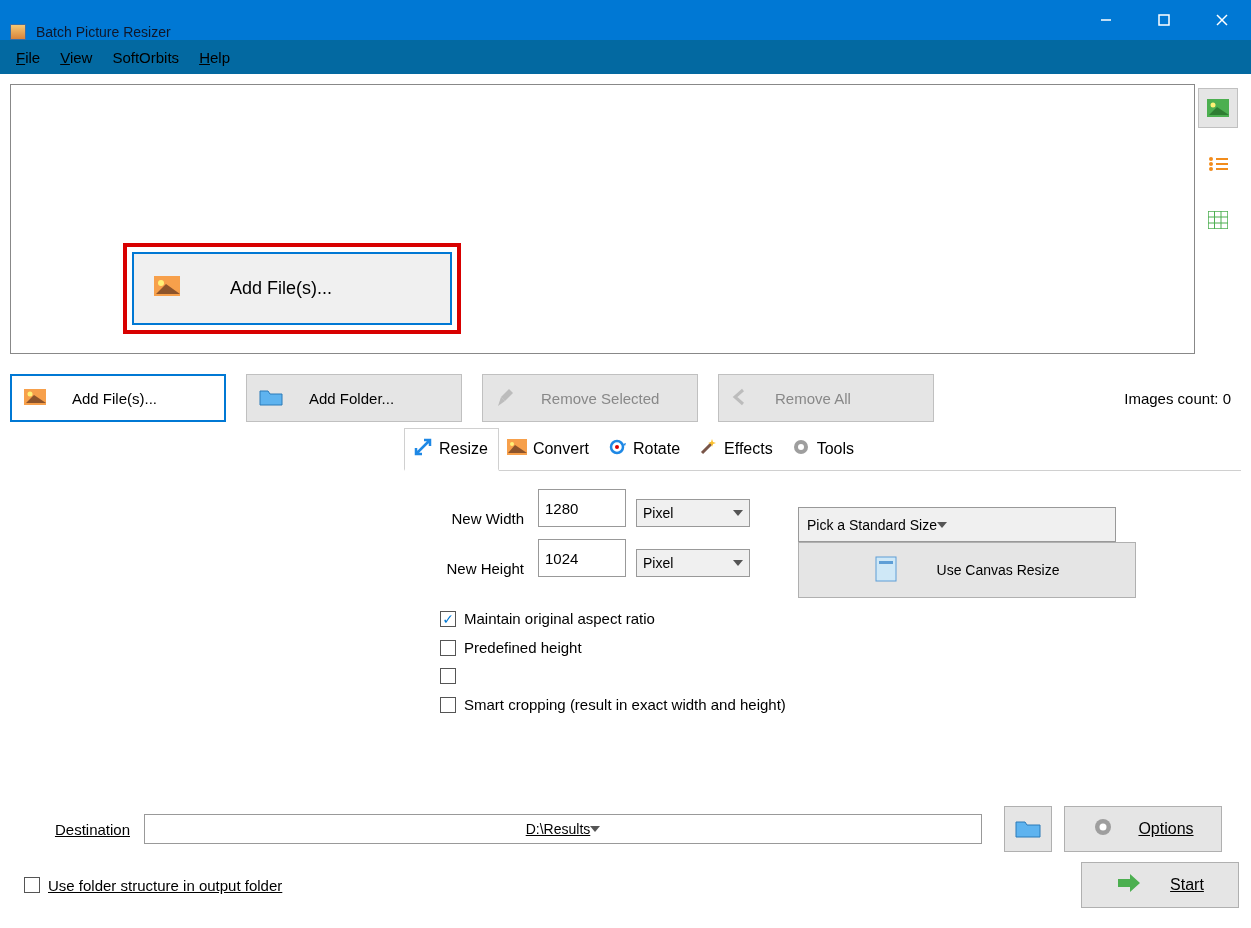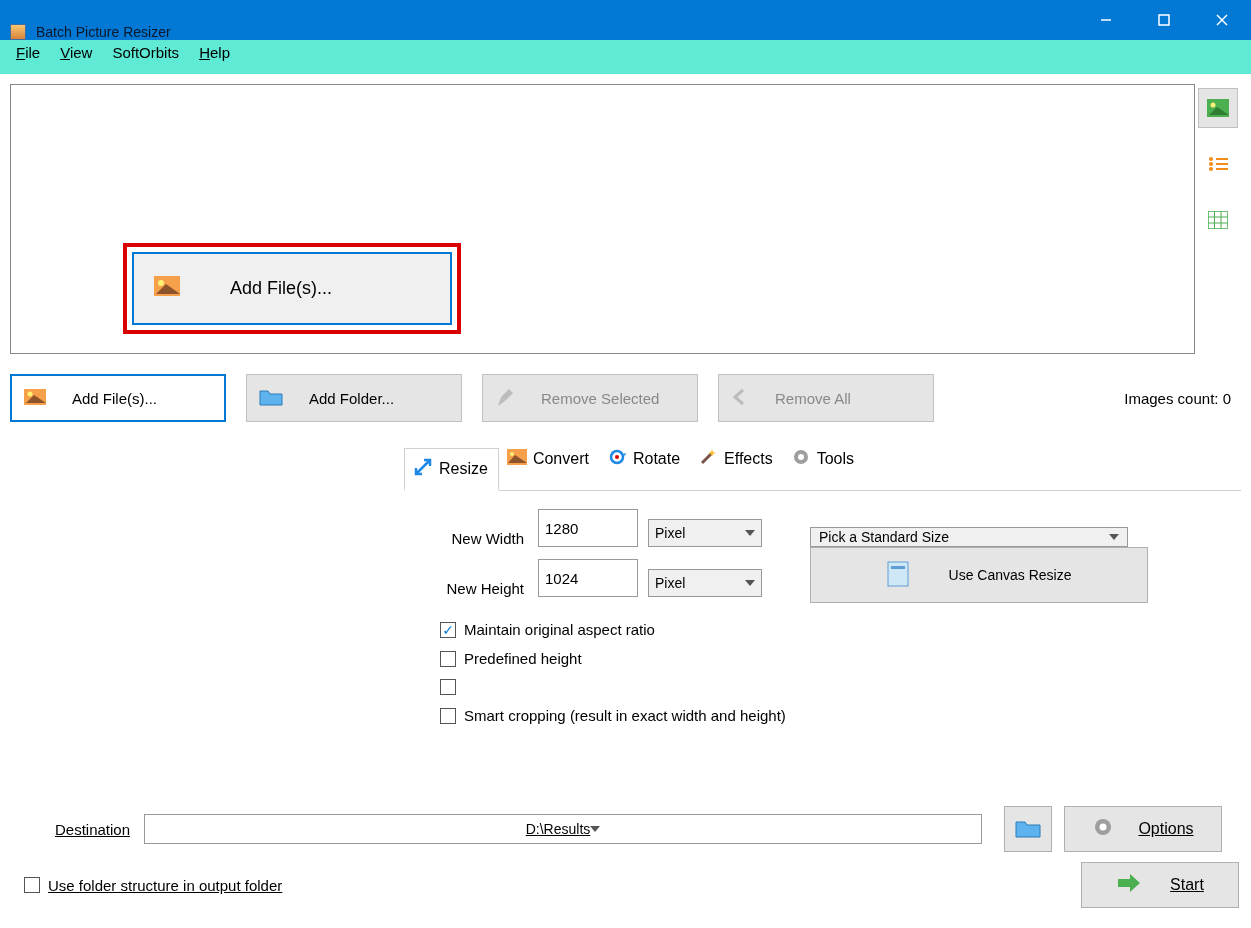--- a/index.html
+++ b/index.html
@@ -6,21 +6,21 @@
 body { width: 1251px; height: 928px; background: #fff; font-size: 14px; overflow: hidden; }
 
 
 .titlebar { height: 40px; background: #0078d4; display: flex; align-items: flex-end; color: #0f172a; }
 .titlebar .app-icon { width: 16px; height: 16px; margin: 0 10px; background: linear-gradient(#f7c873,#d9833b); border: 1px solid #3b6ea5; }
 .titlebar .title { flex: 1; font-size: 14px; }
 .titlebar .win-btn { width: 58px; height: 40px; display: flex; align-items: center; justify-content: center; cursor: pointer; }
 .titlebar svg { stroke: #fff; }
 
 
-.menubar { height: 34px; display: flex; align-items: flex-start; padding: 0 6px; background: #5eead4; }
+.menubar { height: 34px; display: flex; align-items: center; padding: 0 6px; background: #0369a1; }
 .menubar .menu { padding: 4px 10px; cursor: pointer; font-size: 15px; }
 .menubar .menu .ul { text-decoration: underline; }
 
 
 .content { display: flex; padding: 10px; }
 .left { flex: 1; }
 .preview-canvas { border: 1px solid #888; height: 270px; position: relative; background: #fff; }
 .addfile-highlight { position: absolute; top: 158px; left: 112px; width: 338px; height: 91px; border: 4px solid #d80000; display: flex; align-items: center; justify-content: center; }
 .addfile-inner { width: 320px; height: 73px; border: 2px solid #0078d4; background: #f0f0f0; display: flex; align-items: center; padding-left: 20px; font-size: 18px; }
 .addfile-inner .pic-ico { margin-right: 50px; }
@@ -39,30 +39,30 @@
 .images-count { margin-left: auto; font-size: 15px; padding-right:10px; }
 
 
 .lower { display: flex; padding: 4px 10px 0 10px; }
 .lower-left { width: 394px; }
 .lower-right { flex: 1; }
 
 
 .tabs { display: flex; border-bottom: 1px solid #d0d0d0; margin-top: 2px; }
 .tab { padding: 8px 10px 8px 8px; display: flex; align-items: center; cursor: pointer; font-size: 16px; }
-.tab.active { border: 1px solid #d0d0d0; border-bottom: 2px solid #fff; background: #fff; margin-bottom: -1px; margin-top: 20px; }
+.tab.active { border: 1px solid #d0d0d0; border-bottom: 2px solid #fff; background: #fff; margin-bottom: -1px; }
 .tab .tico { margin-right: 6px; }
 
 
 .panel { padding: 18px 14px; }
 .frow { display: flex; align-items: flex-end; margin-bottom: 12px; }
 .flabel { width: 120px; text-align: right; padding-right: 14px; font-size: 15px; }
-.finput { width: 100px; height: 28px; border: 1px solid #999; padding: 18px 6px; font-size: 15px; }
+.finput { width: 88px; height: 28px; border: 1px solid #999; padding: 18px 6px; font-size: 15px; }
 .fselect { width: 114px; height: 28px; border: 1px solid #999; background: #f0f0f0; margin-left: 10px; padding: 2px 6px; display:flex; align-items:center; justify-content:space-between; cursor:pointer; }
-.stdsize { width: 318px; height: 20px; border: 1px solid #999; background: #f0f0f0; display:flex; align-items:center; justify-content:space-between; padding:2px 8px; cursor:pointer; }
+.stdsize { width: 318px; height: 35px; border: 1px solid #999; background: #f0f0f0; display:flex; align-items:center; padding:2px 8px; cursor:pointer; }
 .canvas-btn { width: 338px; height: 56px; border: 1px solid #b0b0b0; background: #e5e5e5; display:flex; align-items:center; justify-content:center; cursor:pointer; }
 .canvas-btn .cico { margin-right: 40px; }
 
 .chkrow { display:flex; align-items:center; margin: 12px 0 0 22px; font-size:15px; }
 .chkbox { width:16px; height:16px; border:1px solid #555; margin-right:8px; display:flex; align-items:center; justify-content:center; }
 .chkbox.checked::after { content:"✓"; font-size:14px; color:#0078d4; line-height:14px; }
 
 
 .footer { position: absolute; bottom: 10px; left: 0; right: 0; padding: 0 12px; }
 .footer-row { display: flex; align-items: center; margin-bottom: 10px; text-decoration: underline; }

